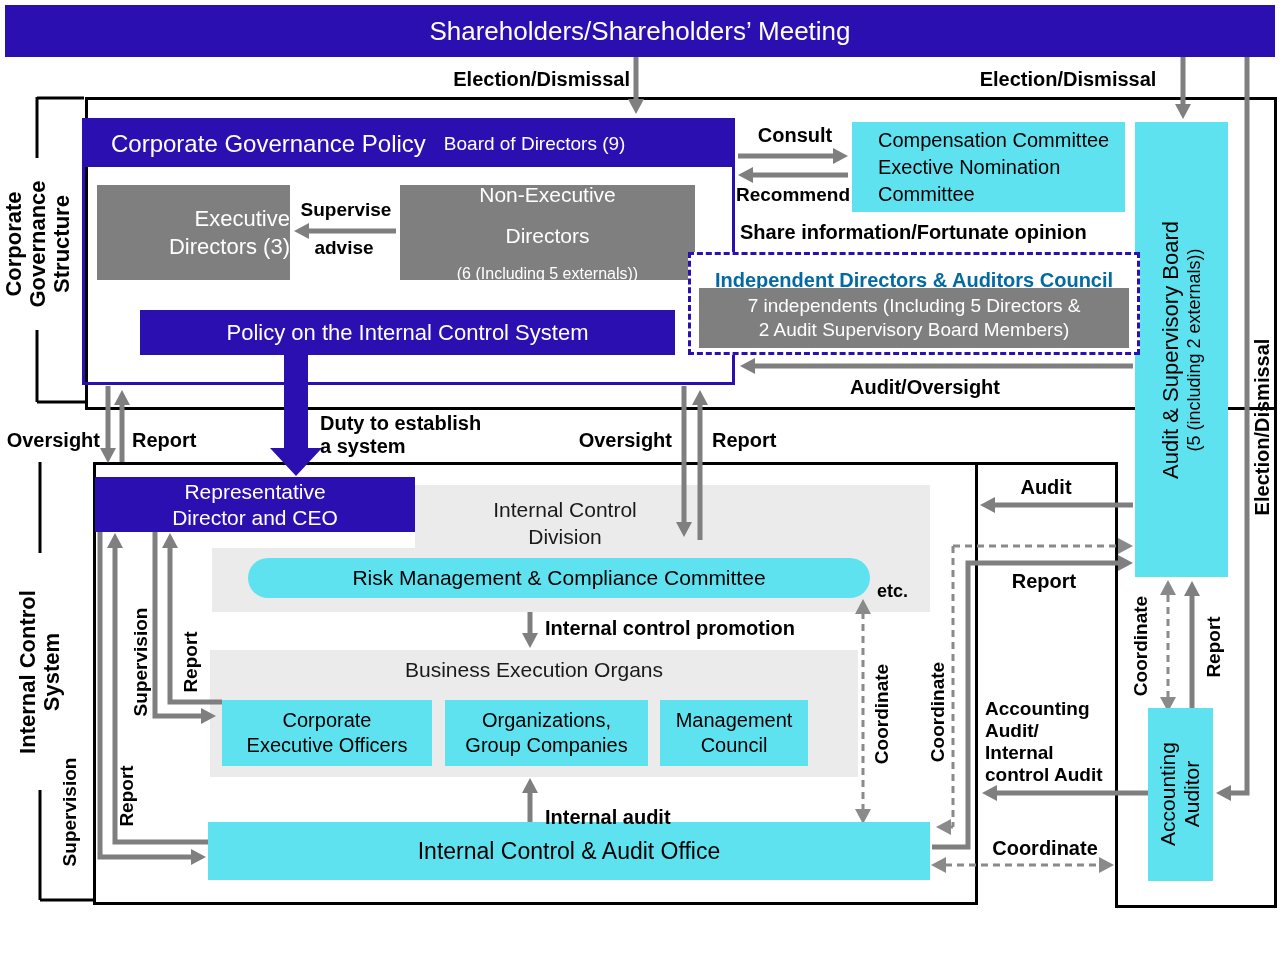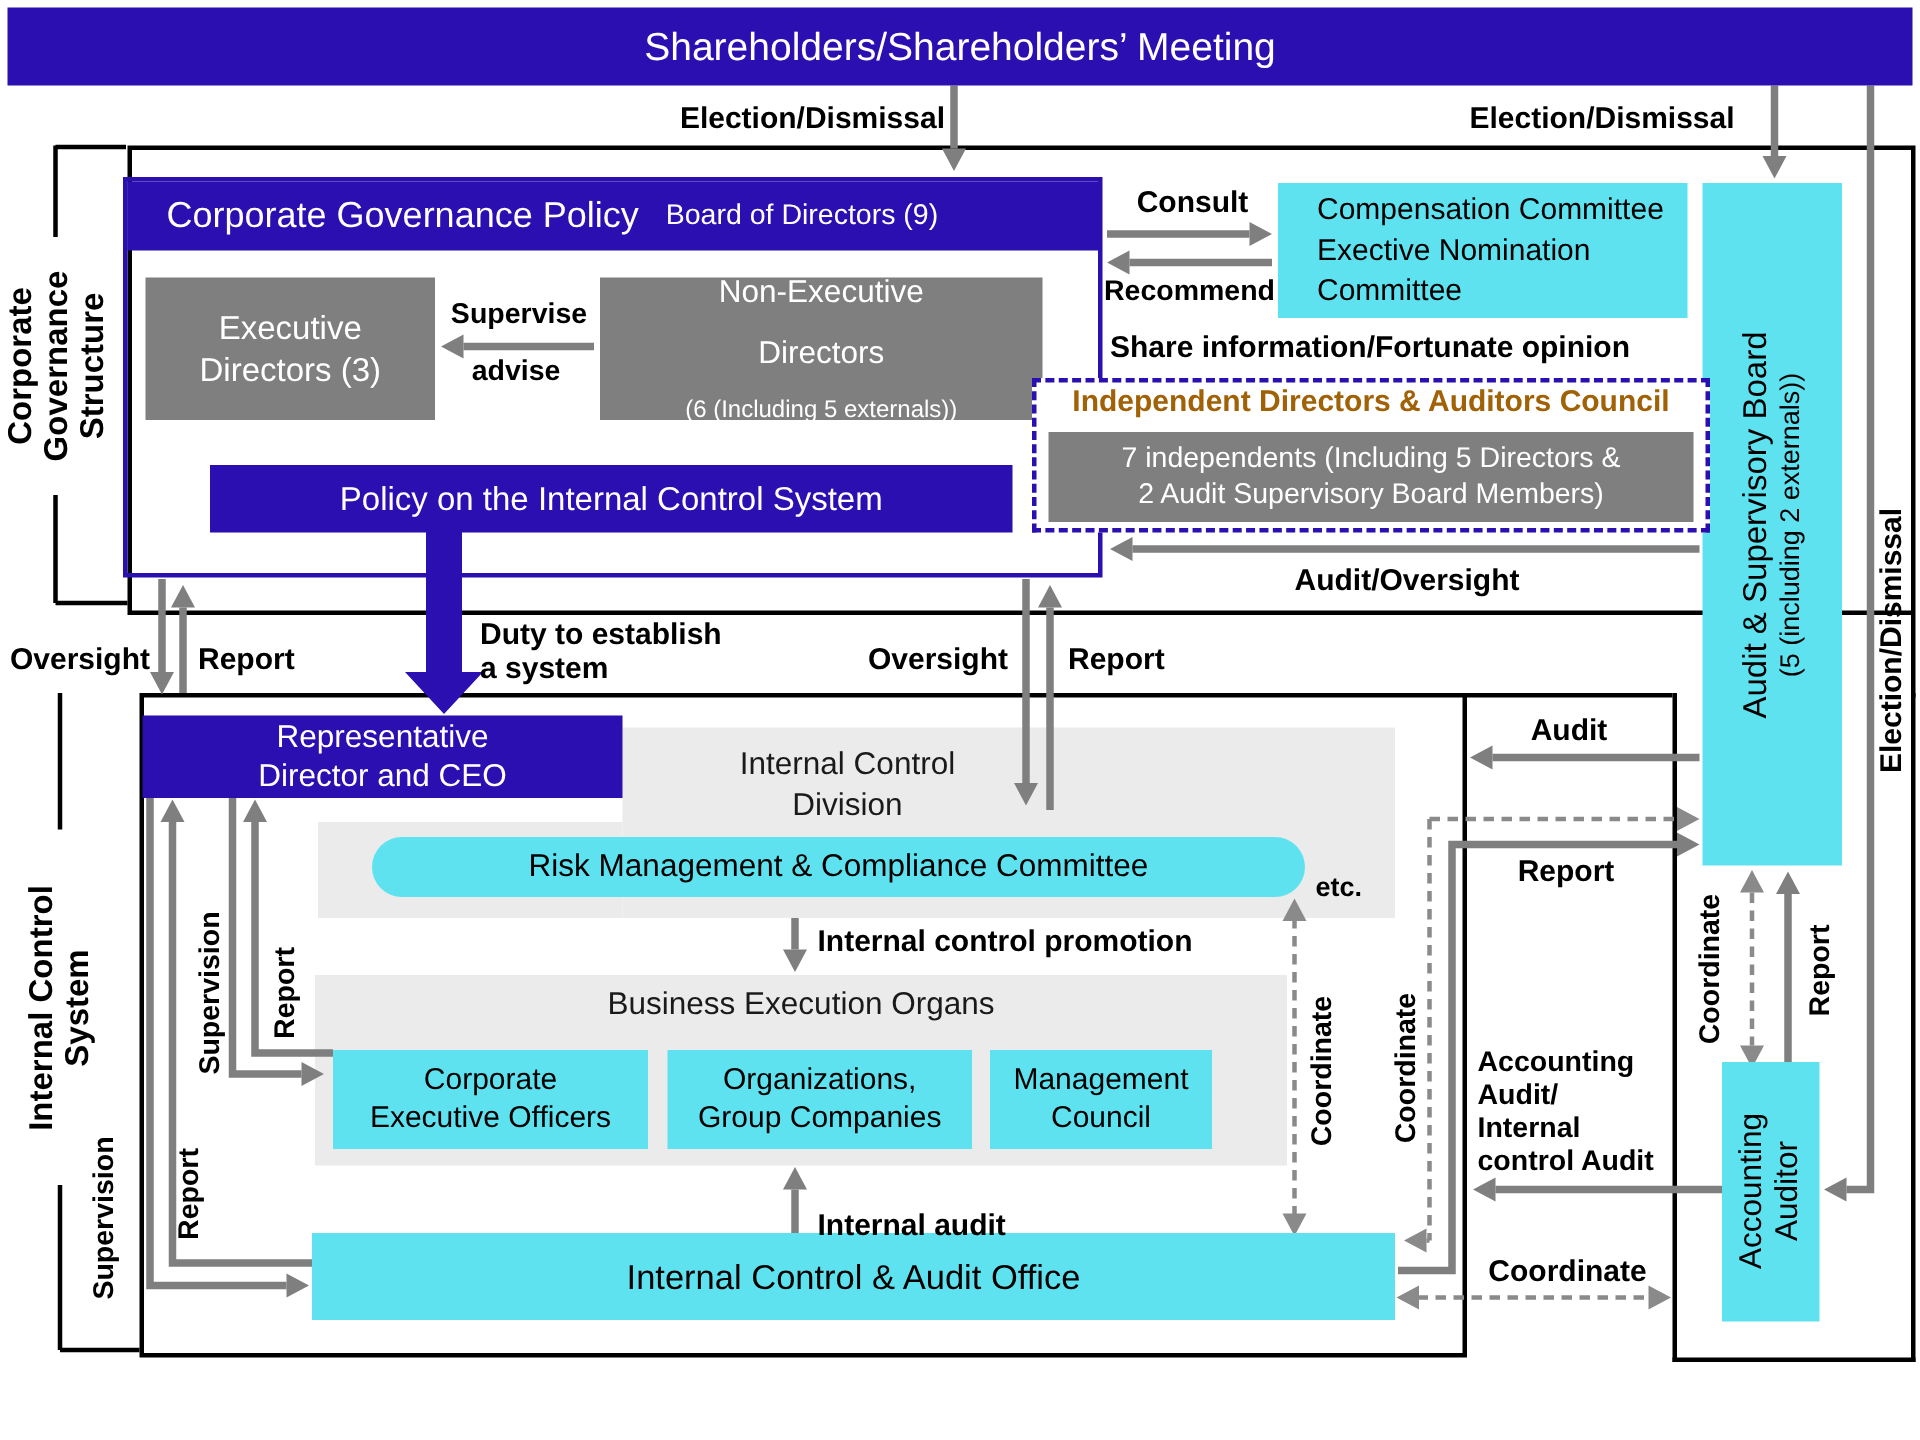--- a/index.html
+++ b/index.html
@@ -120,21 +120,21 @@
     <span>Shareholders/Shareholders’ Meeting</span>
   </div>
 
   <div class="abs z3" style="left:82px;top:118px;width:653px;height:267px;border:3px solid #2B0FB0;box-sizing:border-box;">
     <div style="background:#2B0FB0;color:#fff;height:46px;display:flex;align-items:center;padding-left:26px;gap:18px;">
       <span style="font-size:24px;">Corporate Governance Policy</span>
       <span style="font-size:19px;">Board of Directors (9)</span>
     </div>
   </div>
 
-  <div class="box grayfill z3" style="left:97px;top:185px;width:193px;height:95px;font-size:22px;line-height:1.25;">
+  <div class="box grayfill z3" style="left:97px;top:185px;width:193px;height:95px;font-size:22px;line-height:1.25;align-items:flex-end;">
     <div>Executive</div>
     <div>Directors (3)</div>
   </div>
 
   <div class="box grayfill z3" style="left:400px;top:185px;width:295px;height:95px;font-size:21px;line-height:1.2;gap:16px;">
     <div>Non-Executive</div>
     <div>Directors</div>
     <div style="font-size:16px;">(6 (Including 5 externals))</div>
   </div>
 
@@ -149,21 +149,21 @@
   </div>
 
   <div class="abs cyan z3" style="left:1135px;top:122px;width:93px;height:455px;">
     <div class="vlabel" style="left:46px;top:228px;color:#000;">
       <div style="font-size:22px;">Audit &amp; Supervisory Board</div>
       <div style="font-size:18px;">(5 (including 2 externals))</div>
     </div>
   </div>
 
   <div class="abs z4" style="left:688px;top:252px;width:452px;height:103px;border:3px dashed #2B0FB0;box-sizing:border-box;background:#fff;">
-    <div style="text-align:center;font-size:20px;font-weight:700;color:#a16207;margin-top:2px;">Independent Directors &amp; Auditors Council</div>
+    <div style="text-align:center;font-size:20px;font-weight:700;color:#0369a1;margin-top:14px;">Independent Directors &amp; Auditors Council</div>
     <div class="grayfill" style="position:absolute;left:8px;top:33px;width:430px;height:60px;display:flex;flex-direction:column;align-items:center;justify-content:center;font-size:19px;line-height:1.25;">
       <div>7 independents (Including 5 Directors &amp;</div>
       <div>2 Audit Supervisory Board Members)</div>
     </div>
   </div>
 
   <div class="box indigo z3" style="left:95px;top:477px;width:320px;height:55px;font-size:21px;line-height:1.2;">
     <div>Representative</div>
     <div>Director and CEO</div>
   </div>
@@ -216,21 +216,21 @@
     <div>System</div>
   </div>
 
   <div class="lbl z5" style="left:294px;top:199px;width:104px;text-align:center;font-size:19px;">Supervise</div>
   <div class="lbl z5" style="left:294px;top:237px;width:100px;text-align:center;font-size:19px;">advise</div>
 
   <div class="lbl z5" style="left:745px;top:124px;width:100px;text-align:center;font-size:20px;">Consult</div>
   <div class="lbl z5" style="left:733px;top:184px;width:120px;text-align:center;font-size:19px;">Recommend</div>
 
   <div class="lbl z5 nowrap" style="left:740px;top:221px;font-size:20px;">Share information/Fortunate opinion</div>
-  <div class="lbl z5" style="left:863px;top:376px;width:170px;text-align:left;font-size:20px;">Audit/Oversight</div>
+  <div class="lbl z5" style="left:830px;top:376px;width:170px;text-align:right;font-size:20px;">Audit/Oversight</div>
 
   <div class="lbl z5" style="left:320px;top:412px;font-size:20px;line-height:1.15;">
     <div>Duty to establish</div>
     <div>a system</div>
   </div>
 
   <div class="lbl z5" style="left:5px;top:429px;width:95px;text-align:right;font-size:20px;">Oversight</div>
   <div class="lbl z5" style="left:132px;top:429px;width:90px;font-size:20px;">Report</div>
   <div class="lbl z5" style="left:575px;top:429px;width:97px;text-align:right;font-size:20px;">Oversight</div>
   <div class="lbl z5" style="left:712px;top:429px;width:90px;font-size:20px;">Report</div>

